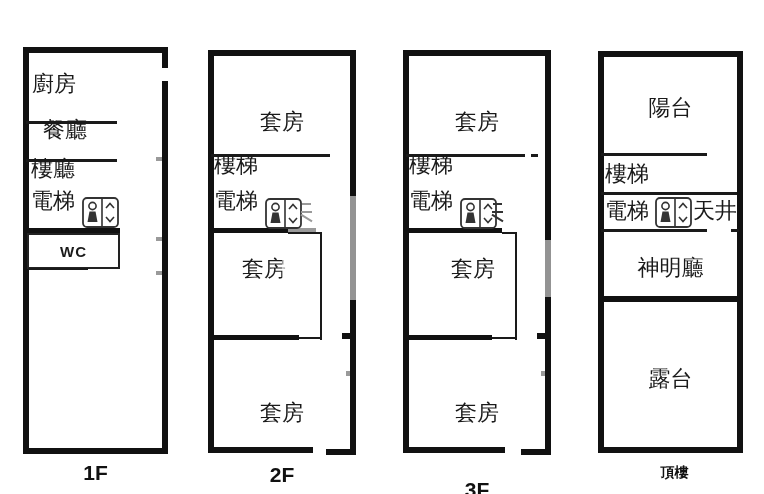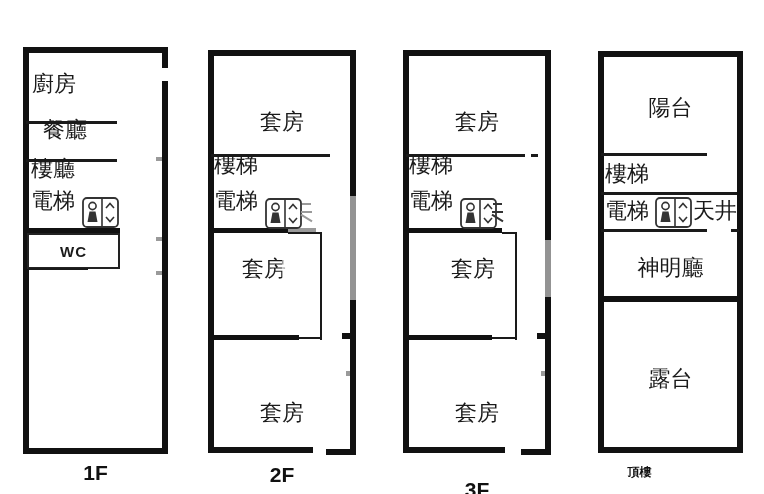--- a/index.html
+++ b/index.html
@@ -167,15 +167,15 @@
         <circle cx="10.5" cy="9" r="3.6" fill="none" stroke="#333" stroke-width="1.6"></circle>
         <path d="M5.5 25 L7.5 14.5 h6 L15.5 25 z" fill="#333"></path>
         <polyline points="24,11 28,6.5 32,11" fill="none" stroke="#333" stroke-width="1.6"></polyline>
         <polyline points="24,20 28,24.5 32,20" fill="none" stroke="#333" stroke-width="1.6"></polyline>
       </svg>
     </div>
     <div class="t" style="left:95px;top:147px;">天井</div>
     <div class="tc" style="top:204px;">神明廳</div>
     <div class="tc" style="top:315px;">露台</div>
   </div>
-  <div class="flabel" style="left:567px;top:464px;width:145px;font-size:12px;">頂樓</div>
+  <div class="flabel" style="left:602px;top:464px;width:145px;font-size:14px;">頂樓</div>
 
 </div>
 
 </body></html>

